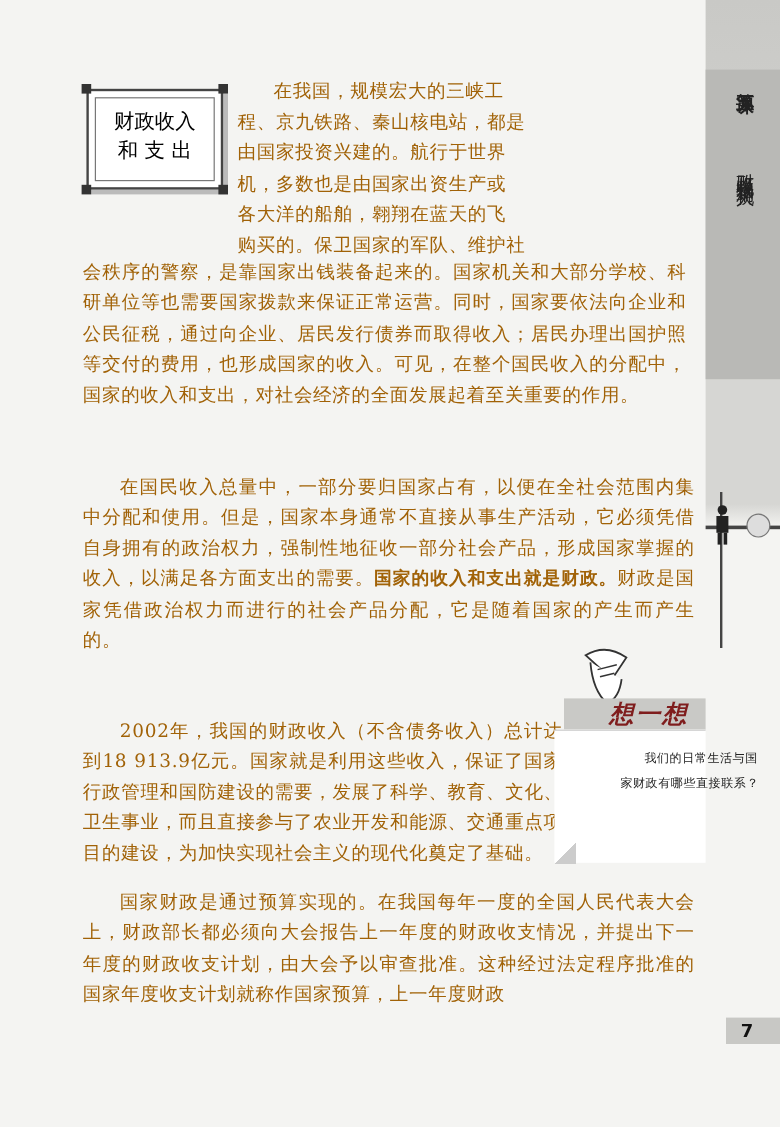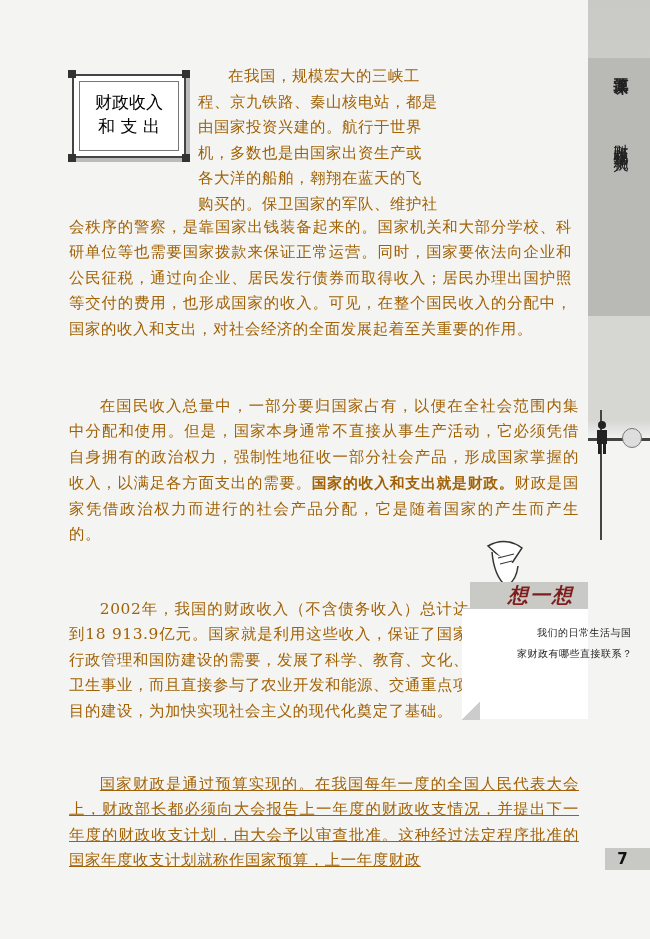--- a/index.html
+++ b/index.html
@@ -171,19 +171,19 @@
     <path d="M12 16 Q14 40 26 50 Q36 46 38 30" fill="#fff" stroke="#333" stroke-width="1.5"></path>
     <path d="M18 22 L34 18" stroke="#333" stroke-width="1.2"></path>
     <path d="M20 28 L32 25" stroke="#333" stroke-width="1.2"></path>
   </svg>
   <div class="think-header"></div>
   <div class="think-title">想一想</div>
   <div class="think-body"></div>
   <div class="think-text">我们的日常生活与国家财政有哪些直接联系？</div>
   <div class="think-fold"></div>
 
-  <div class="para indent" style="left:69px; top:772px; width:510px;text-decoration:underline;">
+  <div class="para indent" style="left:69px; top:740px; width:510px;">
     <span>国家财政是通过预算实现的。在我国每年一度的全国人民代表大会上，财政部长都必须向大会报告上一年度的财政收支情况，并提出下一年度的财政收支计划，由大会予以审查批准。这种经过法定程序批准的国家年度收支计划就称作国家预算，上一年度财政</span>
   </div>
 
   <div class="page-num-box"></div>
   <div class="page-num">7</div>
 </div>
 
 </body></html>

